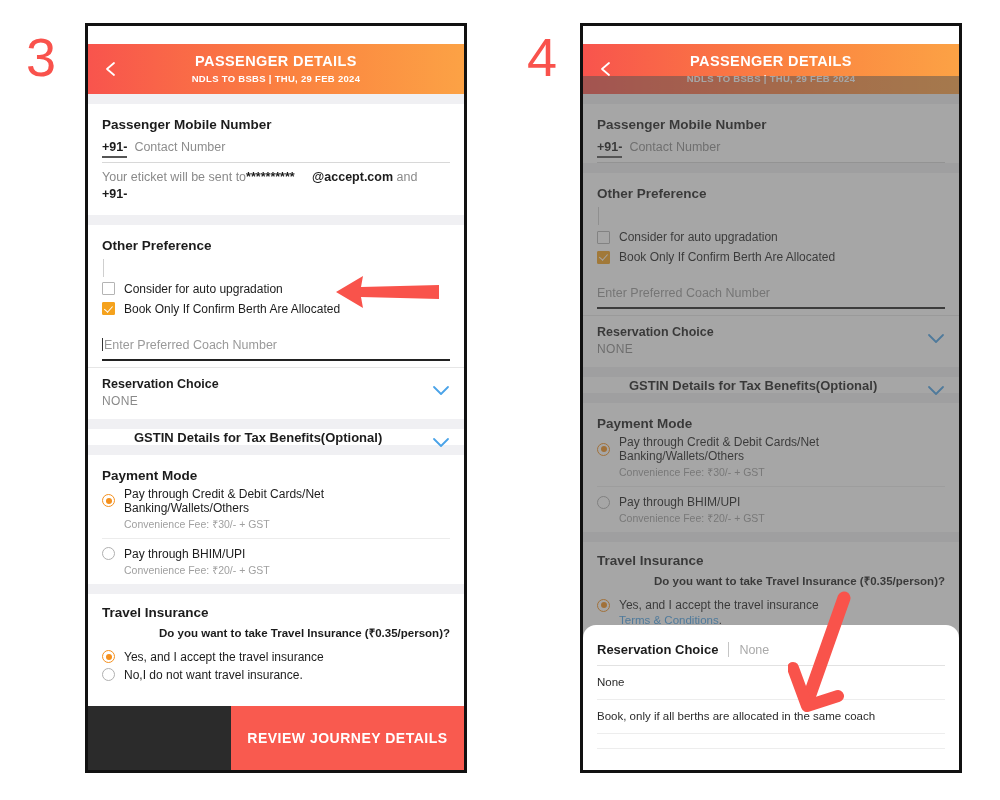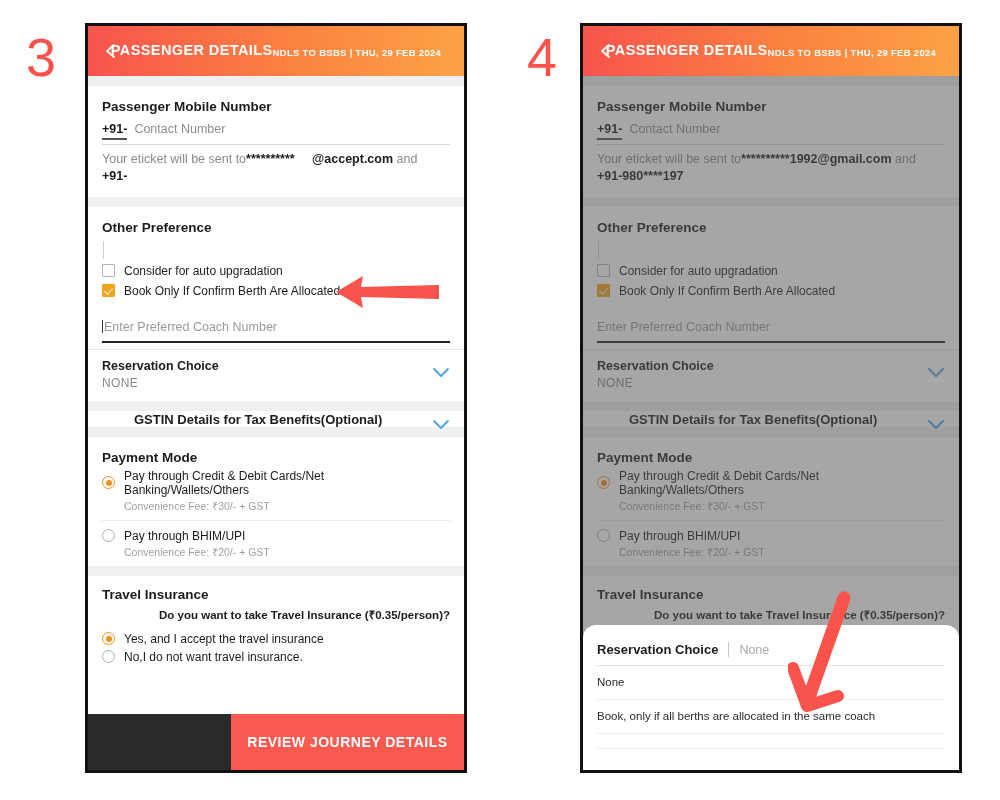--- a/index.html
+++ b/index.html
@@ -50,21 +50,22 @@
   }
 
   
   .app-header {
     position: relative;
     height: 50px;
     background: linear-gradient(90deg, #f8544d 0%, #fb8340 55%, #fca245 100%);
     display: flex;
     align-items: center;
     justify-content: center;
-    flex-direction: row;
+    flex-direction: column;
+    margin-top: 18px;
   }
   .back-chevron {
     position: absolute;
     left: 14px;
     top: 50%;
     transform: translateY(-50%);
     width: 18px;
     height: 18px;
   }
   .hdr-title {
@@ -213,21 +214,21 @@
   .ins-title { font-size: 13.5px; font-weight: bold; color: #1c1c1c; padding-top: 11px; }
   .ins-q { font-size: 11.5px; font-weight: bold; color: #1c1c1c; padding: 5px 0 6px 0; text-align: right; }
   .tnc { font-size: 11.5px; color: #4aa3e8; margin: 2px 0 4px 22px; }
   .tnc u { text-decoration: underline; }
   .tnc span.dot { color: #1c1c1c; text-decoration: none; }
 
   
   .footer-cta {
     position: absolute;
     left: 0; right: 0; bottom: 0;
-    height: 56px;
+    height: 64px;
     display: flex;
   }
   .cta-left { width: 38%; background: #2b2b2b; }
   .cta-right {
     flex: 1;
     background: #f95a4f;
     color: #ffffff;
     font-size: 14px;
     font-weight: bold;
     letter-spacing: 0.5px;
@@ -421,24 +422,20 @@
       </div>
 
       <div class="gap"></div>
 
       <div class="card">
         <div class="sec-title">Passenger Mobile Number</div>
         <div class="mobile-row">
           <span class="cc">+91-</span>
           <span class="cc-ph">Contact Number</span>
         </div>
-        <div class="eticket">
-          <span>Your eticket will be sent to</span><b>**********1992@gmail.com</b><span> and</span><br>
-          <b>+91-980****197</b>
-        </div>
       </div>
 
       <div class="gap"></div>
 
       <div class="card">
         <div class="sec-title">Other Preference</div>
         <div class="pref-stub"></div>
         <div class="cb-row">
           <span class="cbox"></span>
           <span class="cb-label">Consider for auto upgradation</span>

